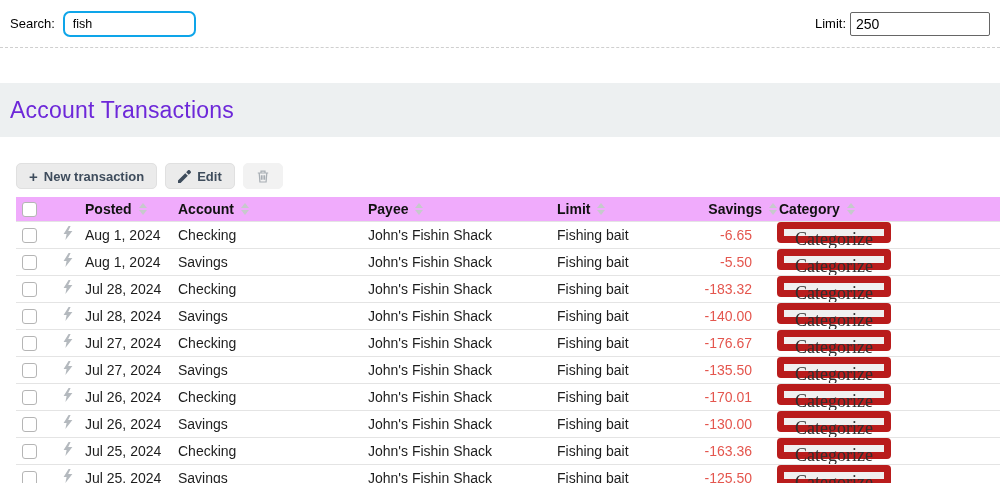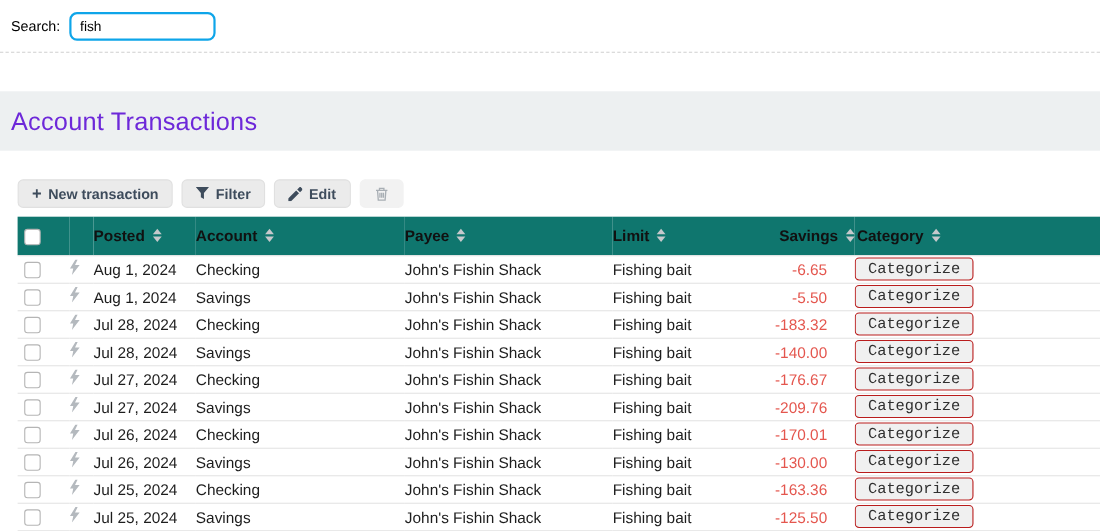--- a/index.html
+++ b/index.html
@@ -37,21 +37,21 @@
   table { margin-left:16px; width:984px; border-collapse:collapse; table-layout:fixed; }
   col.c-check   { width:47px; }
   col.c-bolt    { width:22px; }
   col.c-posted  { width:93px; }
   col.c-account { width:190px; }
   col.c-payee   { width:189px; }
   col.c-memo    { width:133px; }
   col.c-amount  { width:87px; }
   col.c-cat     { width:223px; }
 
-  thead tr { background:#0f766e; height:35px; }
+  thead tr { background:#f0abfc; height:24px; }
   th { font-size:14px; font-weight:700; color:#111; text-align:left; vertical-align:middle; }
   th .hwrap { display:flex; align-items:center; }
   th.right .hwrap { justify-content:flex-end; }
 
   .sort { display:inline-flex; flex-direction:column; gap:2px; margin-left:7px; }
   .sort i { display:block; width:0; height:0;
             border-left:4px solid transparent; border-right:4px solid transparent; }
   .sort i.up   { border-bottom:5px solid #c6c9cc; }
   .sort i.down { border-top:5px solid #c6c9cc; }
 
@@ -60,50 +60,46 @@
   td { font-size:14px; vertical-align:middle; white-space:nowrap; overflow:hidden; }
   td.amount { color:#e4564e; text-align:right; padding-right:25px; }
   td.check, th.check { padding-left:6px; }
 
   input[type=checkbox] { appearance:none; -webkit-appearance:none; width:15px; height:15px;
             border:1.5px solid #b5b5b5; border-radius:3px; background:#fff;
             vertical-align:middle; cursor:pointer; }
 
   .bolt { display:inline-flex; }
 
-  .cat-btn { height:21px; padding:0 11px; background:#f0f0f0; border:1px solid #b91c1c;
-             border-radius:4px; font-size:14px; color:#2f2f2f; cursor:pointer;
-             font-family:Liberation Mono, monospace; }
+  .cat-btn { height:21px; padding:0 11px; background:#f0f0f0; border:7px solid #b91c1c;
+             border-radius:4px; font-size:18px; color:#2f2f2f; cursor:pointer;
+             font-family:Liberation Serif, serif; }
 </style>
 </head>
 <body>
 
 <div class="topbar">
   <div class="group">
     <label>Search:</label>
     <input class="search-input" type="text" autofocus="" value="fish" style="">
   </div>
+  <div class="group">
+    <label>Limit:</label>
+    <input class="limit-input" type="text" value="250" style="">
+  </div>
 </div>
 
 <div class="title-band">
   <h1>Account Transactions</h1>
 </div>
 
 <div class="toolbar">
   <button class="tbtn">
     <span class="plus">+</span>
     <span>New transaction</span>
-  </button>
-  <button class="tbtn">
-    <span>
-      <svg width="12" height="12" viewBox="0 0 12 12">
-          <path d="M0 0h12L7.4 5.4V11L4.6 9.4V5.4L0 0z" fill="#3e4c5c"></path>
-        </svg>
-    </span>
-    <span>Filter</span>
   </button>
   <button class="tbtn">
     <span>
       <svg width="13" height="13" viewBox="0 0 14 14">
           <path d="M0 11.2 7.8 3.4l2.8 2.8L2.8 14H0v-2.8zM8.8 2.4 10.8.4c.5-.5 1.3-.5 1.8 0l1 1c.5.5.5 1.3 0 1.8l-2 2-2.8-2.8z" fill="#3e4c5c"></path>
         </svg>
     </span>
     <span>Edit</span>
   </button>
   <button class="tbtn icon-only" disabled="">
@@ -266,21 +262,21 @@
     <td class="check"><input type="checkbox" style=""></td>
     <td><span class="bolt">
       <svg width="10" height="14" viewBox="0 0 10 14">
               <path d="M5.6 0 0.6 8h3L2.4 14 9.4 5H5.2L7.6 0z" fill="#b4b9be"></path>
             </svg>
     </span></td>
     <td>Jul 27, 2024</td>
     <td>Savings</td>
     <td>John's Fishin Shack</td>
     <td>Fishing bait</td>
-    <td class="amount">-209.76</td>
+    <td class="amount">-135.50</td>
     <td><button class="cat-btn">Categorize</button></td>
   </tr>
 
   <tr>
     <td class="check"><input type="checkbox" style=""></td>
     <td><span class="bolt">
       <svg width="10" height="14" viewBox="0 0 10 14">
               <path d="M5.6 0 0.6 8h3L2.4 14 9.4 5H5.2L7.6 0z" fill="#b4b9be"></path>
             </svg>
     </span></td>

